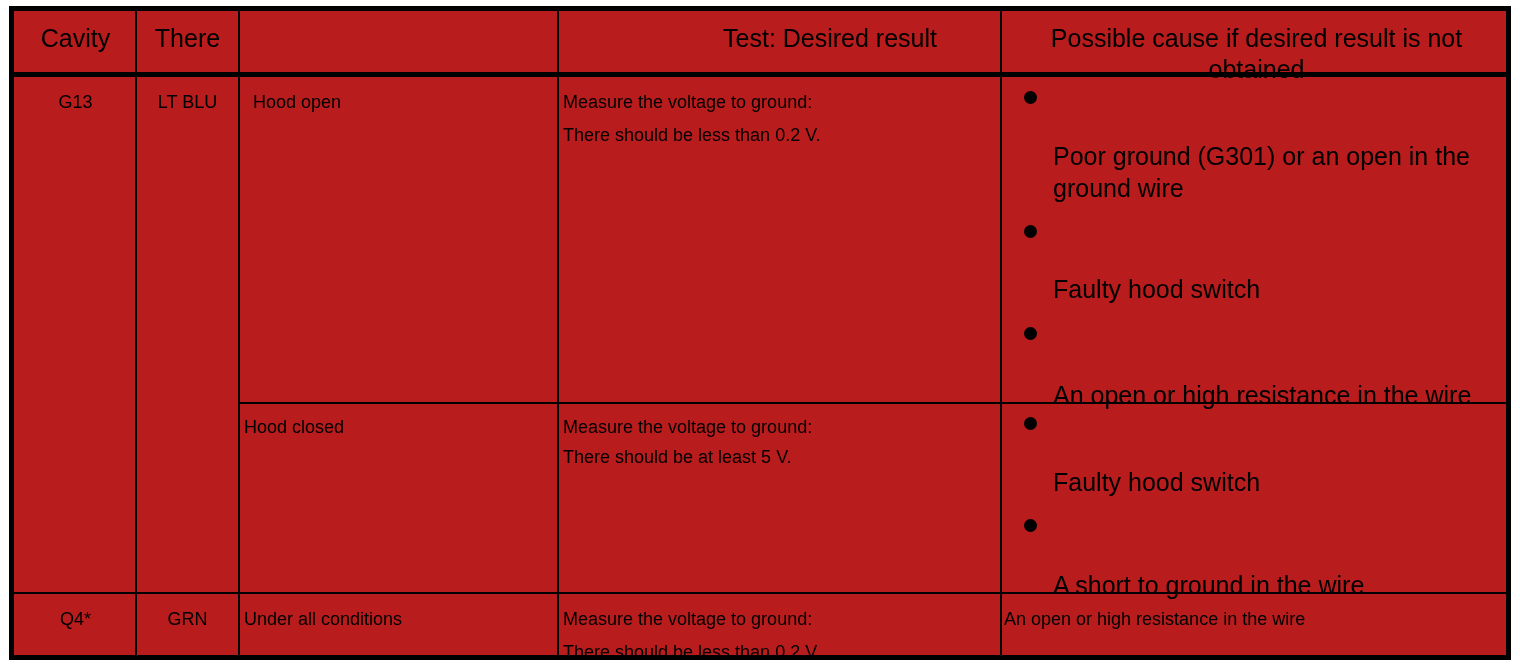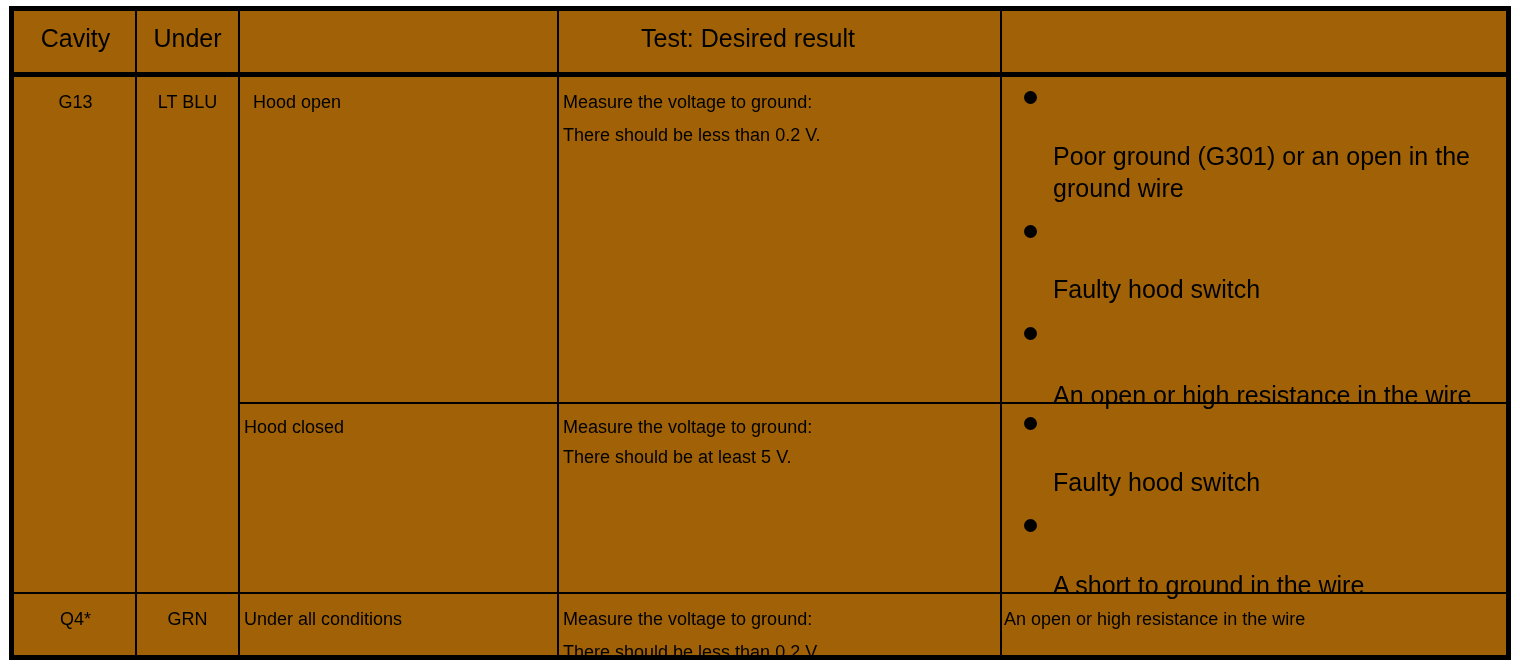--- a/index.html
+++ b/index.html
@@ -26,21 +26,21 @@
   .table-frame {
     position: absolute;
     left: 9px;
     top: 6px;
     width: 1502px;
     height: 654px;
     box-sizing: border-box;
     border: 5px solid #000;
     border-top-width: 5px;
     border-bottom-width: 5px;
-    background: #a16207;
+    background: #b91c1c;
   }
 
   
   .rule {
     position: absolute;
     background: #000;
   }
   .v-rule { width: 2px; }
   .h-rule { height: 2px; }
   .h-rule.thick { height: 5px; }
@@ -85,25 +85,26 @@
     <div class="rule v-rule" style="left:224px;  top:0px;   height:644px;"></div>
     <div class="rule v-rule" style="left:543px;  top:0px;   height:644px;"></div>
     <div class="rule v-rule" style="left:986px;  top:0px;   height:644px;"></div>
 
     <div class="rule h-rule thick" style="left:-5px; top:61px;  width:1502px;"></div>
     <div class="rule h-rule" style="left:224px; top:391px; width:1273px;"></div>
     <div class="rule h-rule" style="left:-5px;  top:581px; width:1502px;"></div>
 
     <div class="cell head center" style="left:2px; top:12px; width:119px;">Cavity</div>
 
-    <div class="cell head center" style="left:123px; top:12px; width:101px;">Under</div>
+    <div class="cell head center" style="left:123px; top:12px; width:101px;">There</div>
 
 
-    <div class="cell head center" style="left:545px; top:12px; width:378px;">Test: Desired result</div>
+    <div class="cell head center" style="left:545px; top:12px; width:378px;text-align:right;">Test: Desired result</div>
 
+    <div class="cell head center" style="left:990px; top:12px; width:505px;">Possible cause if desired result is not obtained</div>
 
     <div class="cell center" style="left:2px; top:75px; width:119px;">G13</div>
 
     <div class="cell center" style="left:123px; top:75px; width:101px;">LT BLU</div>
 
     <div class="cell" style="left:239px; top:75px; width:310px;">Hood open</div>
 
     <div class="cell" style="left:549px; top:75px; width:435px;">Measure the voltage to ground:</div>
     <div class="cell" style="left:549px; top:108px; width:435px;">There should be less than 0.2 V.</div>
 

